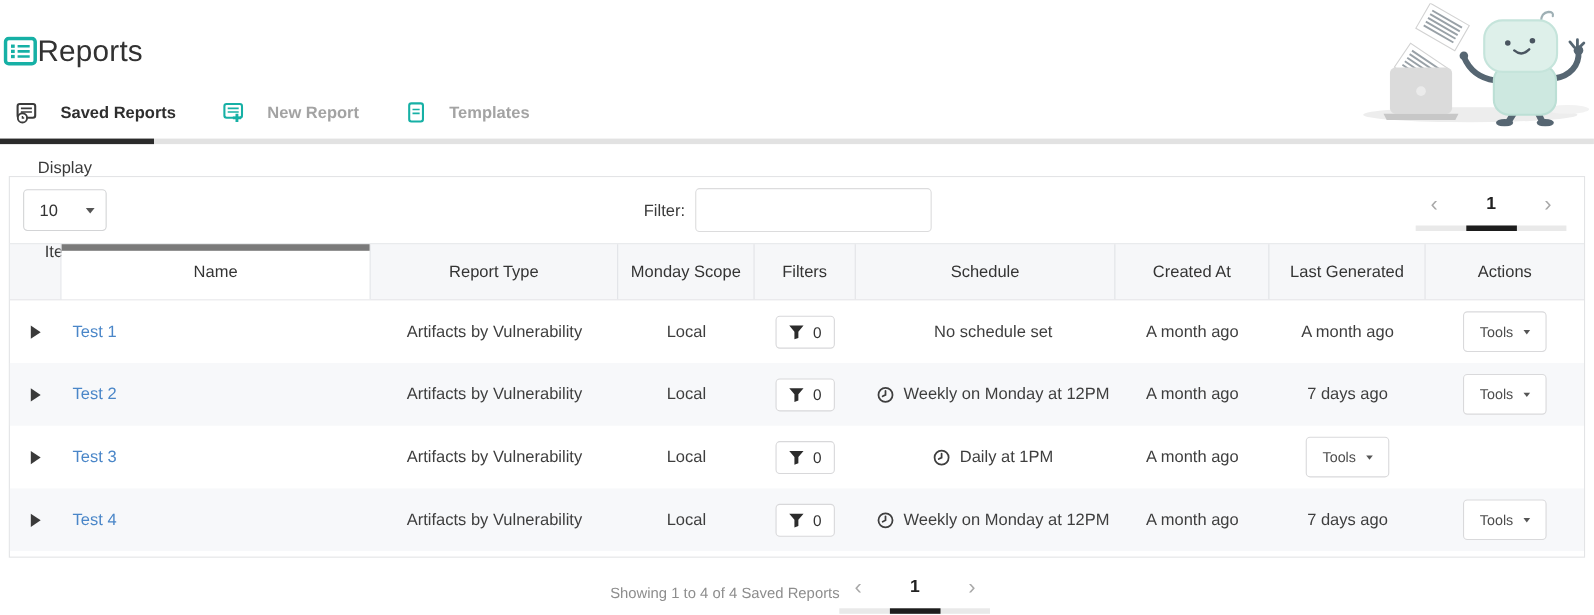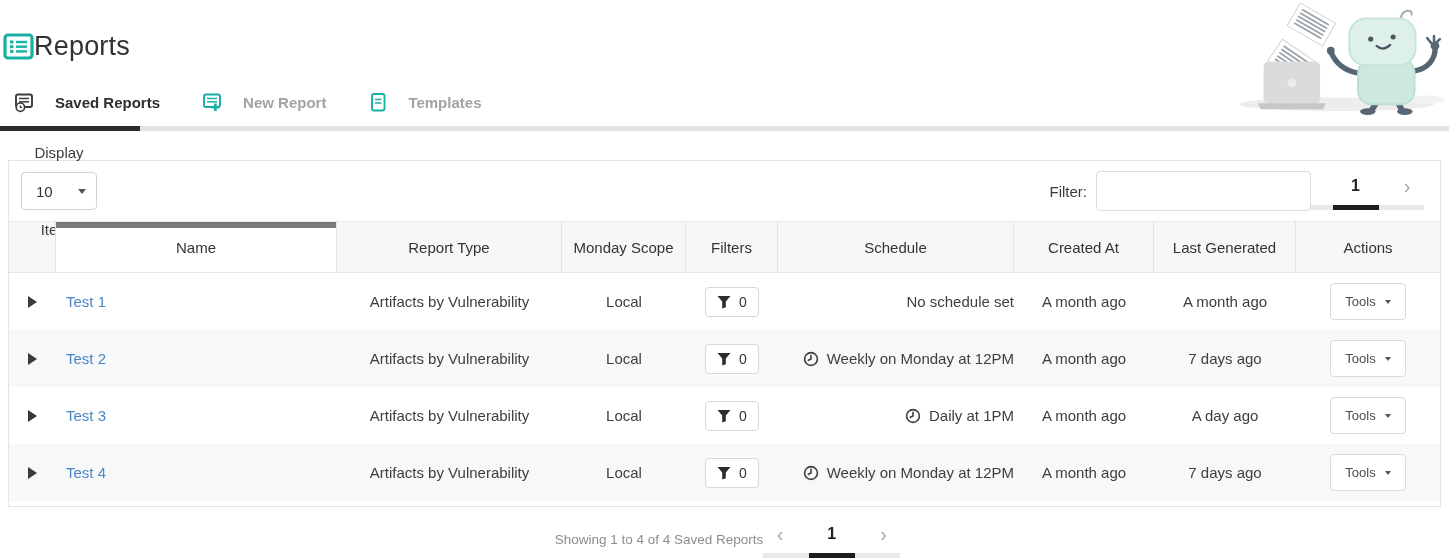--- a/index.html
+++ b/index.html
@@ -26,21 +26,21 @@
   
   .card { margin:29px 8px 0 8px; border:1px solid #e3e4e6; background:#fff; }
 
   .controls { display:flex; align-items:center; height:60px; padding:0 16px 0 12px; }
   .ctl-left { display:flex; align-items:center; gap:11px; font-size:15px; color:#3a3a3a;flex-direction:column; }
   .select { display:flex; align-items:center; justify-content:space-between; width:76px; height:38px;
     border:1px solid #d3d4d6; border-radius:4px; padding:0 10px 0 14px; cursor:pointer; background:#fff; }
   .select .val { font-size:15px; color:#333; }
   .caret { width:0; height:0; border-left:4px solid transparent; border-right:4px solid transparent;
     border-top:5px solid #555; }
-  .ctl-mid { flex:1; display:flex; align-items:center; justify-content:flex-end; gap:9px; transform:translateX(24px); }
+  .ctl-mid { flex:1; display:flex; align-items:center; justify-content:center; gap:9px; transform:translateX(24px); }
   .ctl-mid label { font-size:15px; color:#3a3a3a; }
   .filter-input { width:215px; height:40px; border:1px solid #dcdcdd; border-radius:4px; padding:0 10px;
     font-size:15px; color:#333; outline:none; }
 
   
   .pager { display:flex; flex-direction:column; align-items:center; }
   .pager-row { display:flex; align-items:center; justify-content:space-between; width:118px; height:26px; }
   .chev { font-size:20px; color:#a8a8a8; font-weight:300; cursor:pointer; line-height:1; padding:0 4px; }
   .pg { font-size:16px; font-weight:700; color:#222; }
   .pager-bar { margin-top:6px; width:137px; height:5px; background:#e9e9e9; display:flex; justify-content:center; }
@@ -53,21 +53,21 @@
   .th { display:flex; align-items:center; justify-content:center; font-size:15px; font-weight:400;
     color:#343434; border-right:1px solid #e2e3e7; position:relative; cursor:pointer; }
   .th:last-child { border-right:none; }
   .th-name { background:#fff; }
   .hscroll-thumb { position:absolute; top:0; left:0; right:0; height:6px; background:#7a7a7a; cursor:grab; }
   .trow { height:57px; }
   .trow:nth-child(even) { background:#f7f8fa; }
   .td { display:flex; align-items:center; justify-content:center; font-size:15px; color:#3e3e3e; }
   .td-name { justify-content:flex-start; padding-left:10px; }
   .td-name a { color:#4a86c8; text-decoration:none; cursor:pointer; }
-  .td-sched { justify-content:flex-end; padding-left:14px; gap:8px; }
+  .td-sched { justify-content:center; padding-left:14px; gap:8px; }
   .expand { width:0; height:0; border-left:9px solid #3a3a3a; border-top:6px solid transparent;
     border-bottom:6px solid transparent; cursor:pointer; }
   .chip { display:inline-flex; align-items:center; gap:8px; background:#fff; border:1px solid #d8d8da;
     border-radius:4px; padding:6px 11px; cursor:pointer; }
   .chip span { font-size:14px; color:#333; }
   .tools-btn { display:inline-flex; align-items:center; gap:9px; background:#fff; border:1px solid #d9d9db;
     border-radius:4px; padding:10px 14px; font-size:13px; color:#4c4c4c; cursor:pointer; }
   .tools-btn .caret { border-top-width:4px; border-left-width:3.5px; border-right-width:3.5px; }
 
   
@@ -314,21 +314,20 @@
             </button>
           </div>
           <div class="td td-sched">
             <svg width="16" height="16" viewBox="0 0 16 16">
               <circle cx="8" cy="8" r="6.4" fill="none" stroke="#3e3e3e" stroke-width="1.6"></circle>
               <path d="M8 4.4 V8 L5.4 9.3" fill="none" stroke="#3e3e3e" stroke-width="1.6" stroke-linecap="round"></path>
             </svg>
             <span>Daily at 1PM</span>
           </div>
           <div class="td">A month ago</div>
-          <div class="td">A day ago</div>
           <div class="td">
             <button class="tools-btn">
               <span>Tools</span>
               <span class="caret"></span>
             </button>
           </div>
         </div>
 
         <div class="trow">
           <div class="td">

